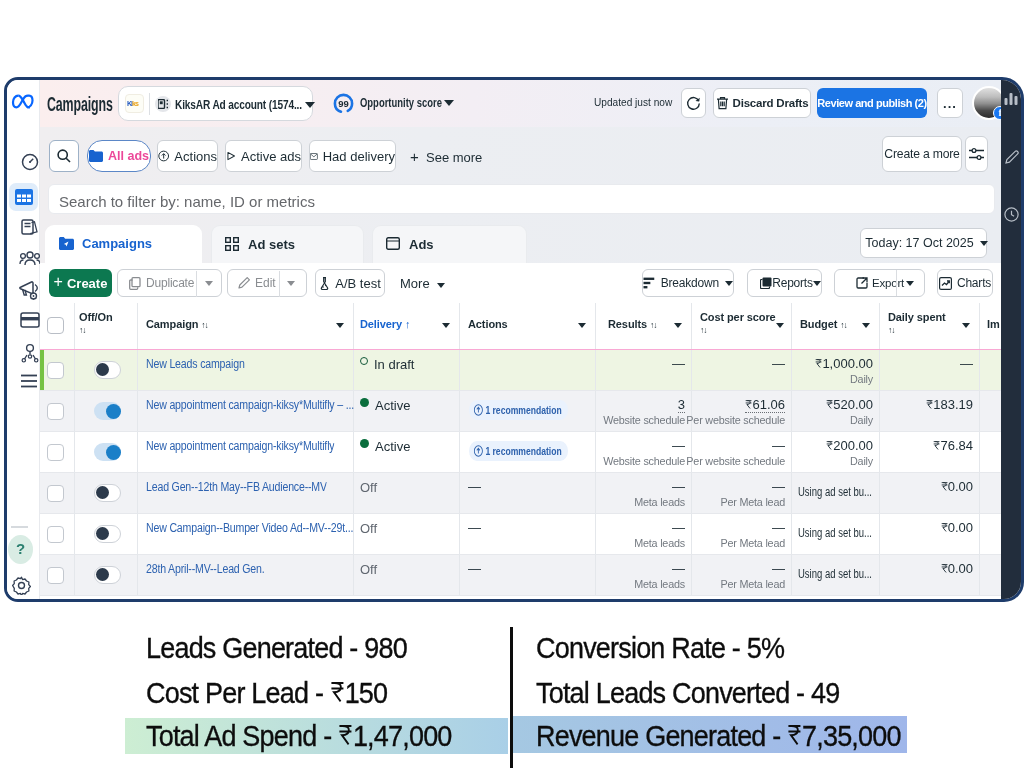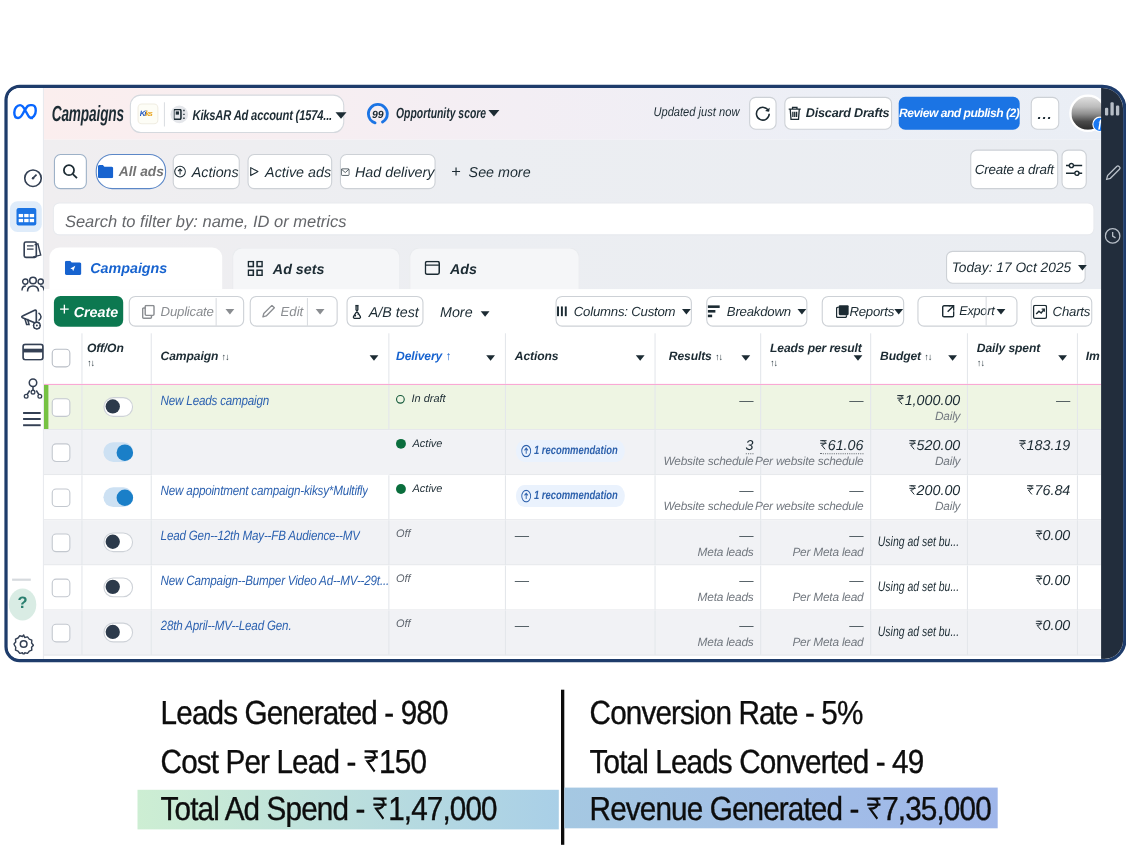--- a/index.html
+++ b/index.html
@@ -1,40 +1,40 @@
 <!DOCTYPE html>
 <html><head>
 <meta charset="utf-8">
 <style>
 * { margin:0; padding:0; box-sizing:border-box; }
 html,body { width:1024px; height:768px; background:#fff; font-family:"Liberation Sans",sans-serif; overflow:hidden; }
 .abs { position:absolute; }
 #frame { position:absolute; left:4px; top:77px; width:1020px; height:525px; border:3px solid #1e3c6b; border-radius:14px 22px 20px 14px; overflow:hidden; background:#fff; }
 #sidebar { position:absolute; left:0; top:0; width:33px; height:519px; background:#fff; border-right:1px solid #e8eaee; }
-#main { position:absolute; left:33px; top:0; width:961px; height:550px; background:#fff;font-style:italic; }
+#main { position:absolute; left:33px; top:0; width:961px; height:550px; background:#fff; }
 #darkstrip { position:absolute; left:994px; top:0; width:20px; height:519px; background:#222d3c; }
 .bandtop { position:absolute; left:0; top:0; width:961px; height:47px; background:linear-gradient(90deg,#fbeeee 0%,#f3eef4 45%,#ecEFF6 75%,#eaeef5 100%); }
 .bandmid { position:absolute; left:0; top:47px; width:961px; height:136px; background:linear-gradient(90deg,#f0eef0 0%,#eceef2 40%,#eaedf2 100%); }
 .toolbar { position:absolute; left:0; top:183px; width:961px; height:40px; background:#fff; }
 .thead { position:absolute; left:0; top:223px; width:961px; height:47px; background:#fff; border-bottom:1px solid #f9a8d4; }
 .btn { position:absolute; background:#fff; border:1px solid #cdd1d6; border-radius:6px; display:flex; align-items:center; justify-content:center; font-size:13px; color:#1c2b33; font-weight:600; gap:6px; white-space:nowrap; }
 .row { position:absolute; left:0; width:961px; height:41px; }
 .cell { position:absolute; top:0; height:41px; border-right:1px solid #e4e7eb; }
 .hc { font-size:11px; font-weight:700; color:#1c2b33; letter-spacing:-0.1px; }
 .srt { font-size:8.5px; color:#1c2b33; letter-spacing:-1px; font-weight:400; }
 .car { position:absolute; top:20px; width:0; height:0; border-left:4.5px solid transparent; border-right:4.5px solid transparent; border-top:5.5px solid #1c2b33; }
 .row .cell { border-bottom:1px solid #e6e8ec; height:41px; }
 .cb { position:absolute; left:7px; top:12px; width:17px; height:17px; border:1.5px solid #c3c8cf; border-radius:4px; background:#fff; }
 .tg { position:absolute; left:19px; top:11px; width:27px; height:18px; border-radius:9px; }
 .tg.off { background:#fff; border:1.5px solid #ced2d8; }
 .tg.off::after { content:""; position:absolute; left:1px; top:1px; width:13px; height:13px; border-radius:50%; background:#2c3a4b; }
 .tg.on { background:#cde1f3; }
 .tg.on::after { content:""; position:absolute; right:0.5px; top:1.5px; width:15px; height:15px; border-radius:50%; background:#1a7fc8; }
 .link { position:absolute; left:8px; top:7px; font-size:12.3px; letter-spacing:-0.2px; font-weight:500; color:#2d62b0; white-space:nowrap; overflow:hidden; max-width:243px; transform:scaleX(0.86); transform-origin:0 50%; }
-.st { position:absolute; left:6px; top:7px; font-size:10px; color:#1c2b33; display:flex; align-items:center; gap:6px; }
+.st { position:absolute; left:6px; top:7px; font-size:13px; color:#1c2b33; display:flex; gap:6px; }
 .st.gray { color:#606770; }
 .ring { display:inline-block; width:8px; height:8px; border:1.7px solid #14593a; border-radius:50%; }
 .dot { display:inline-block; width:9px; height:9px; background:#0a6e3d; border-radius:50%; }
 .rec { position:absolute; left:9px; top:9px; height:20px; padding:0 8px 0 6px; background:#eaf2fd; border-radius:10px; color:#2e62ad; font-size:11px; font-weight:700; display:flex; align-items:center; gap:3px; white-space:nowrap; transform:scaleX(0.78); transform-origin:0 50%; }
 .v1 { position:absolute; right:6px; top:6px; font-size:13px; color:#1c2b33; }
 .v2 { position:absolute; right:6px; top:23px; font-size:10.8px; letter-spacing:-0.2px; color:#737980; white-space:nowrap; }
 .du { border-bottom:1px dotted #6a6f75; }
 .usb { position:absolute; left:6px; top:12px; font-size:12.5px; color:#1c2b33; white-space:nowrap; transform:scaleX(0.76); transform-origin:0 50%; }
 .dashL { position:absolute; left:8px; top:6px; font-size:13px; color:#1c2b33; }
 .rup { width:0.55em; height:0.70em; }
@@ -156,36 +156,36 @@
       </div>
     </div>
     <div class="bandmid">
 
       <div class="btn" style="left:9px;top:13px;width:30px;height:32px;border-color:#9db1c7;">
           <svg width="16" height="16" viewBox="0 0 16 16">
             <circle cx="6.7" cy="6.7" r="4.6" fill="none" stroke="#1c2b33" stroke-width="1.6"></circle>
             <line x1="10.2" y1="10.2" x2="14" y2="14" stroke="#1c2b33" stroke-width="1.6"></line>
           </svg>
         </div>
-      <div class="btn" style="left:47px;top:13px;width:64px;height:32px;border-color:#5b87c7;color:#737373;font-weight:700;font-size:12.5px;gap:5px;border-radius:15px;"><svg width="14" height="12" viewBox="0 0 14 12">
+      <div class="btn" style="left:47px;top:13px;width:64px;height:32px;border-color:#5b87c7;color:#ec4899;font-weight:700;font-size:12.5px;gap:5px;border-radius:15px;"><svg width="14" height="12" viewBox="0 0 14 12">
             <path d="M0 1.5C0 .7.7 0 1.5 0h3l1.4 1.6h6.6c.8 0 1.5.7 1.5 1.5v7.4c0 .8-.7 1.5-1.5 1.5h-11C.7 12 0 11.3 0 10.5z" fill="#1763cf"></path>
           </svg>All ads</div>
       <div class="btn" style="left:117px;top:13px;width:61px;height:32px;font-weight:400;gap:5px;"><svg width="16" height="16" viewBox="0 0 14 14">
             <circle cx="7" cy="7" r="6" fill="none" stroke="#1c2b33" stroke-width="1.2"></circle>
             <path d="M7 10.2V4.3M4.7 6.4L7 4.1l2.3 2.3" fill="none" stroke="#1c2b33" stroke-width="1.2"></path>
           </svg>Actions</div>
       <div class="btn" style="left:185px;top:13px;width:77px;height:32px;font-weight:400;gap:5px;"><svg width="14" height="14" viewBox="0 0 13 13">
             <path d="M2.5 1.8l8.5 4.7-8.5 4.7z" fill="none" stroke="#1c2b33" stroke-width="1.3" stroke-linejoin="round"></path>
           </svg>Active ads</div>
       <div class="btn" style="left:269px;top:13px;width:87px;height:32px;font-weight:400;gap:5px;"><svg width="15" height="13" viewBox="0 0 14 12">
             <rect x="0.6" y="0.6" width="12.8" height="10.8" rx="1.5" fill="none" stroke="#1c2b33" stroke-width="1.2"></rect>
             <path d="M1 1.4l6 5.2 6-5.2" fill="none" stroke="#1c2b33" stroke-width="1.2"></path>
           </svg>Had delivery</div>
       <div class="abs" style="left:370px;top:21px;font-size:13px;color:#1c2b33;font-weight:400;"><span style="font-size:15px;">+</span>&nbsp; See more</div>
-      <div class="btn" style="left:842px;top:9px;width:80px;height:36px;font-weight:400;font-size:12.2px;letter-spacing:-0.2px;">Create a draft</div>
+      <div class="btn" style="left:842px;top:9px;width:80px;height:36px;font-weight:400;font-size:12.2px;letter-spacing:-0.2px;">Create a more</div>
       <div class="btn" style="left:925px;top:9px;width:23px;height:36px;">
           <svg width="15" height="14" viewBox="0 0 15 14">
             <line x1="0" y1="3.5" x2="15" y2="3.5" stroke="#1c2b33" stroke-width="1.4"></line>
             <line x1="0" y1="10.5" x2="15" y2="10.5" stroke="#1c2b33" stroke-width="1.4"></line>
             <circle cx="5" cy="3.5" r="1.9" fill="#fff" stroke="#1c2b33" stroke-width="1.3"></circle>
             <circle cx="10" cy="10.5" r="1.9" fill="#fff" stroke="#1c2b33" stroke-width="1.3"></circle>
           </svg>
         </div>
 
       <div class="abs" style="left:8px;top:57px;width:947px;height:30px;background:#fff;border:1px solid #e8eaee;border-radius:6px;">
@@ -233,25 +233,20 @@
           </svg>Duplicate<span class="abs" style="left:78px;top:1px;width:1px;height:26px;background:#dadde1;"></span><span class="abs" style="left:87px;top:11px;width:0;height:0;border-left:4.5px solid transparent;border-right:4.5px solid transparent;border-top:5.5px solid #8a8d91;"></span></div>
       <div class="btn" style="left:187px;top:6px;width:80px;height:28px;color:#8a8d91;justify-content:flex-start;padding-left:10px;gap:5px;font-weight:400;font-size:12px;"><svg width="12" height="12" viewBox="0 0 12 12">
             <path d="M1 11l.8-3L9.2.6l2.2 2.2L4 10.2 1 11z" fill="none" stroke="#8a8d91" stroke-width="1.2" stroke-linejoin="round"></path>
           </svg>Edit<span class="abs" style="left:51px;top:1px;width:1px;height:26px;background:#dadde1;"></span><span class="abs" style="left:59px;top:11px;width:0;height:0;border-left:4.5px solid transparent;border-right:4.5px solid transparent;border-top:5.5px solid #8a8d91;"></span></div>
       <div class="btn" style="left:275px;top:6px;width:70px;height:28px;font-weight:400;gap:5px;"><svg width="11" height="13" viewBox="0 0 11 13">
             <path d="M4 .7h3M4.7.7v4l3.8 6c.5.8-.1 1.8-1 1.8H3.5c-.9 0-1.5-1-1-1.8l3.8-6v-4" fill="none" stroke="#1c2b33" stroke-width="1.2"></path>
             <circle cx="4" cy="10" r="0.8" fill="#1c2b33"></circle>
             <circle cx="6.5" cy="8.6" r="0.6" fill="#1c2b33"></circle>
           </svg>A/B test</div>
       <div class="abs" style="left:360px;top:13px;font-size:13px;color:#1c2b33;">More&nbsp;&nbsp;<span style="display:inline-block;width:0;height:0;border-left:4.5px solid transparent;border-right:4.5px solid transparent;border-top:5.5px solid #1c2b33;"></span></div>
-      <div class="btn" style="left:465px;top:6px;width:124px;height:28px;font-weight:400;gap:6px;font-size:12px;letter-spacing:-0.2px;"><svg width="12" height="12" viewBox="0 0 12 12">
-            <rect x="0.5" y="0.5" width="2.2" height="11" fill="#1c2b33"></rect>
-            <rect x="4.9" y="0.5" width="2.2" height="11" fill="#1c2b33"></rect>
-            <rect x="9.3" y="0.5" width="2.2" height="11" fill="#1c2b33"></rect>
-          </svg>Columns: Custom<span style="display:inline-block;width:0;height:0;border-left:4.5px solid transparent;border-right:4.5px solid transparent;border-top:5.5px solid #1c2b33;"></span></div>
       <div class="btn" style="left:602px;top:6px;width:92px;height:28px;font-weight:400;gap:6px;font-size:12px;letter-spacing:-0.2px;"><svg width="12" height="12" viewBox="0 0 12 12">
             <rect x="0.5" y="0.5" width="11" height="2.4" fill="#1c2b33"></rect>
             <rect x="0.5" y="4.8" width="7" height="2.4" fill="#1c2b33"></rect>
             <rect x="0.5" y="9.1" width="4" height="2.4" fill="#1c2b33"></rect>
           </svg>Breakdown<span style="display:inline-block;width:0;height:0;border-left:4.5px solid transparent;border-right:4.5px solid transparent;border-top:5.5px solid #1c2b33;"></span></div>
       <div class="btn" style="left:707px;top:6px;width:75px;height:28px;font-weight:400;gap:0;font-size:12px;letter-spacing:-0.2px;padding-left:12px;"><svg width="12" height="12" viewBox="0 0 12 12">
             <rect x="2.5" y="0.5" width="9" height="9" rx="1" fill="#1c2b33"></rect>
             <path d="M2.5 2.5H1.4c-.5 0-.9.4-.9.9v7.2c0 .5.4.9.9.9h7.2c.5 0 .9-.4.9-.9V9.5" fill="none" stroke="#1c2b33" stroke-width="1.2"></path>
           </svg>Reports<span style="display:inline-block;width:0;height:0;border-left:4.5px solid transparent;border-right:4.5px solid transparent;border-top:5.5px solid #1c2b33;"></span></div>
       <div class="btn" style="left:794px;top:6px;width:91px;height:28px;font-weight:400;gap:4px;justify-content:flex-start;padding-left:21px;font-size:11.5px;letter-spacing:-0.2px;"><svg width="12" height="12" viewBox="0 0 12 12">
@@ -282,21 +277,21 @@
         </div>
       <div class="cell hc" style="left:420px;width:136px;height:46px;">
           <span class="abs" style="left:8px;top:15px;">Actions</span>
           <span class="car" style="left:118px;"></span>
         </div>
       <div class="cell hc" style="left:556px;width:96px;height:46px;">
           <span class="abs" style="left:12px;top:15px;">Results <span class="srt">↑↓</span></span>
           <span class="car" style="left:78px;"></span>
         </div>
       <div class="cell hc" style="left:652px;width:100px;height:46px;">
-          <span class="abs" style="left:8px;top:8px;">Leads per result</span>
+          <span class="abs" style="left:8px;top:8px;">Cost per score</span>
           <span class="abs srt" style="left:8px;top:22px;">↑↓</span>
           <span class="car" style="left:84px;"></span>
         </div>
       <div class="cell hc" style="left:752px;width:88px;height:46px;">
           <span class="abs" style="left:8px;top:15px;">Budget <span class="srt">↑↓</span></span>
           <span class="car" style="left:70px;"></span>
         </div>
       <div class="cell hc" style="left:840px;width:100px;height:46px;">
           <span class="abs" style="left:8px;top:8px;">Daily spent</span>
           <span class="abs srt" style="left:8px;top:22px;">↑↓</span>
@@ -339,20 +334,23 @@
             <span class="v1">—</span>
           </div>
         <div class="cell" style="left:940px;width:21px;border-right:none;"></div>
       </div>
       <div class="row" style="top:311px;background:#f1f2f5;">
         <div class="cell" style="left:0;width:35px;">
             <span class="cb"></span>
           </div>
         <div class="cell" style="left:35px;width:63px;">
             <span class="tg on"></span>
+          </div>
+        <div class="cell" style="left:98px;width:216px;">
+            <span class="link">New appointment campaign-kiksy*Multifly – ...</span>
           </div>
         <div class="cell" style="left:314px;width:106px;">
             <span class="st"><span class="dot"></span>Active</span>
           </div>
         <div class="cell" style="left:420px;width:136px;">
             <span class="rec"><svg width="12" height="12" viewBox="0 0 12 12">
                 <circle cx="6" cy="6" r="5.2" fill="none" stroke="#2e62ad" stroke-width="1.1"></circle>
                 <path d="M6 8.6V3.6M4 5.4l2-2 2 2" fill="none" stroke="#2e62ad" stroke-width="1.1"></path>
               </svg>1 recommendation</span>
           </div>

